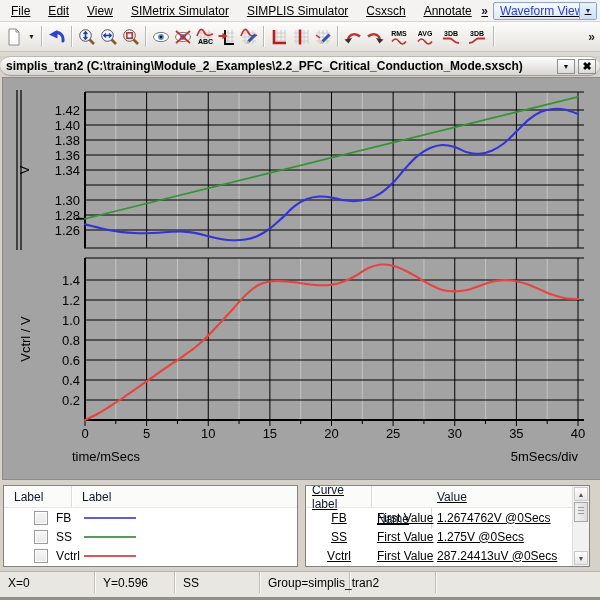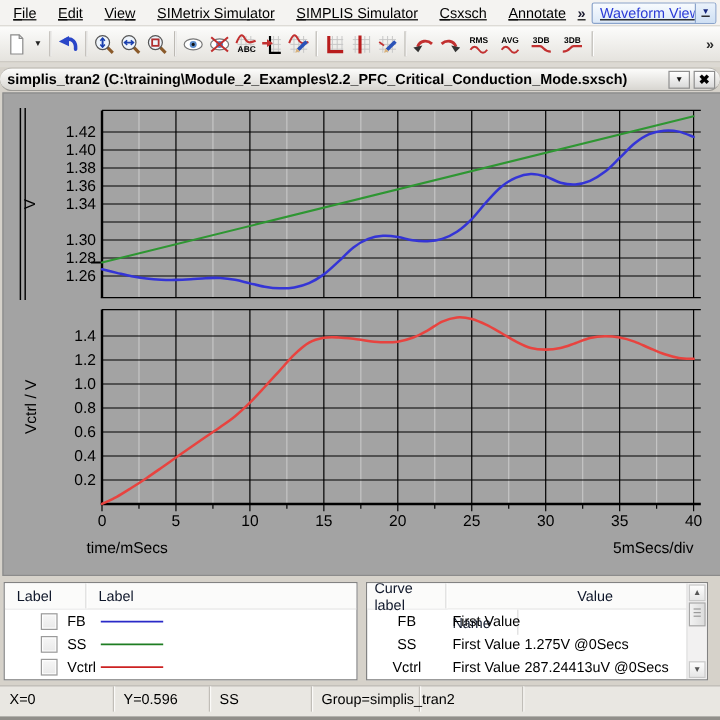--- a/index.html
+++ b/index.html
@@ -36,29 +36,29 @@
   
   .graph-area{position:relative;height:407px;background:#d6d2ca;}
   .graph-panel{position:absolute;left:2px;top:1px;width:600px;height:403px;background:#a3a3a3;border:1px solid #8b8b8b;box-sizing:border-box;}
   .graph-panel svg{display:block;}
   svg text{font-family:"Liberation Sans",sans-serif;fill:#000;}
 
   
   .panels-row{position:relative;height:88px;background:#d6d2ca;}
   .panel{position:absolute;top:2px;height:82px;background:#fff;border:1px solid #828282;box-sizing:border-box;font-size:12px;overflow:hidden;}
   .legend-panel{left:3px;width:295px;}
-  .values-panel{left:305px;width:285px;}
+  .values-panel{left:305px;width:285px;text-decoration:underline;}
   .phead{display:flex;height:21px;align-items:center;background:#fbfbfa;border-bottom:1px solid #e6e6e6;color:#0f172a;}
   .phead .hc{height:100%;display:flex;align-items:center;box-sizing:border-box;border-right:1px solid #dcdcdc;box-shadow:1px 0 0 #fff;}
   .phead .hc:last-child{border-right:none;box-shadow:none;}
   .lp-h1{width:68px;padding-left:10px;}
   .lp-h2{flex:1;padding-left:10px;}
   .vp-h1{width:66px;padding-left:6px;}
   .vp-h2{width:60px;padding-left:5px;margin-top:44px;}
-  .vp-h3{flex:1;padding-left:5px;margin-left:44px;}
+  .vp-h3{flex:1;padding-left:5px;}
   .lrow{display:flex;align-items:center;height:19px;}
   .cb{width:12px;height:12px;margin-left:30px;border:1px solid #9a9a9a;background:linear-gradient(#f6f6f6,#e9e9e9);box-shadow:inset 0 0 0 1px #fdfdfd;flex:0 0 auto;}
   .lrow .lbl{margin-left:8px;width:27px;white-space:nowrap;}
   .vrow{display:flex;align-items:center;height:19px;}
   .vrow .c1{width:66px;text-align:center;}
   .vrow .c2{width:60px;padding-left:5px;box-sizing:border-box;white-space:nowrap;}
   .vrow .c3{flex:1;padding-left:5px;white-space:nowrap;}
   .vscroll{position:absolute;right:0;top:0;bottom:0;width:16px;background:#f2f1f1;border-left:1px solid #e0e0e0;}
   .vs-btn{position:absolute;left:1px;right:1px;height:14px;display:flex;align-items:center;justify-content:center;font-size:7px;color:#555;background:linear-gradient(#fdfdfd,#e6e6e6);border:1px solid #c9c9c9;box-sizing:border-box;}
   .vs-up{top:1px;}
@@ -395,20 +395,21 @@
 
     <div class="panel values-panel">
       <div class="phead">
         <div class="hc vp-h1">Curve label</div>
         <div class="hc vp-h2">Name</div>
         <div class="hc vp-h3">Value</div>
       </div>
       <div class="vrow">
         <span class="c1">FB</span>
         <span class="c2">First Value</span>
+        <span class="c3">1.2674762V @0Secs</span>
       </div>
       <div class="vrow">
         <span class="c1">SS</span>
         <span class="c2">First Value</span>
         <span class="c3">1.275V @0Secs</span>
       </div>
       <div class="vrow">
         <span class="c1">Vctrl</span>
         <span class="c2">First Value</span>
         <span class="c3">287.24413uV @0Secs</span>

